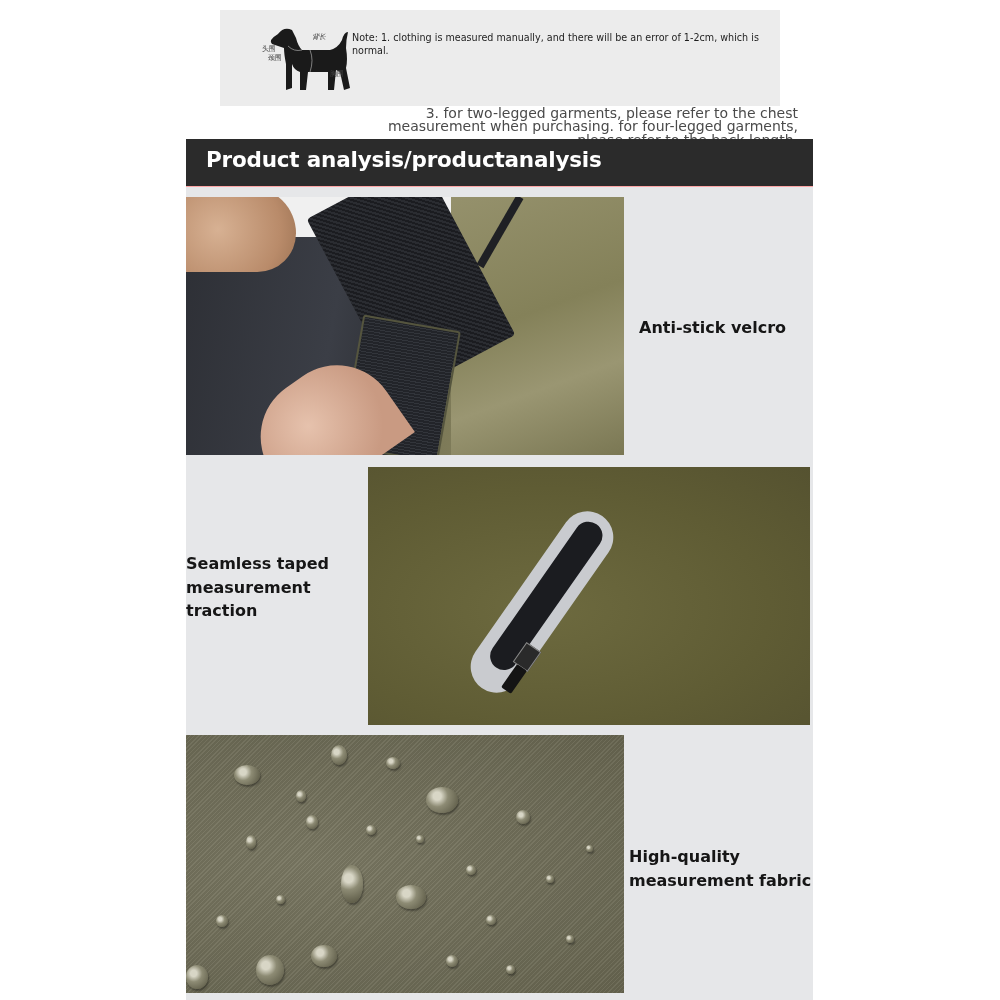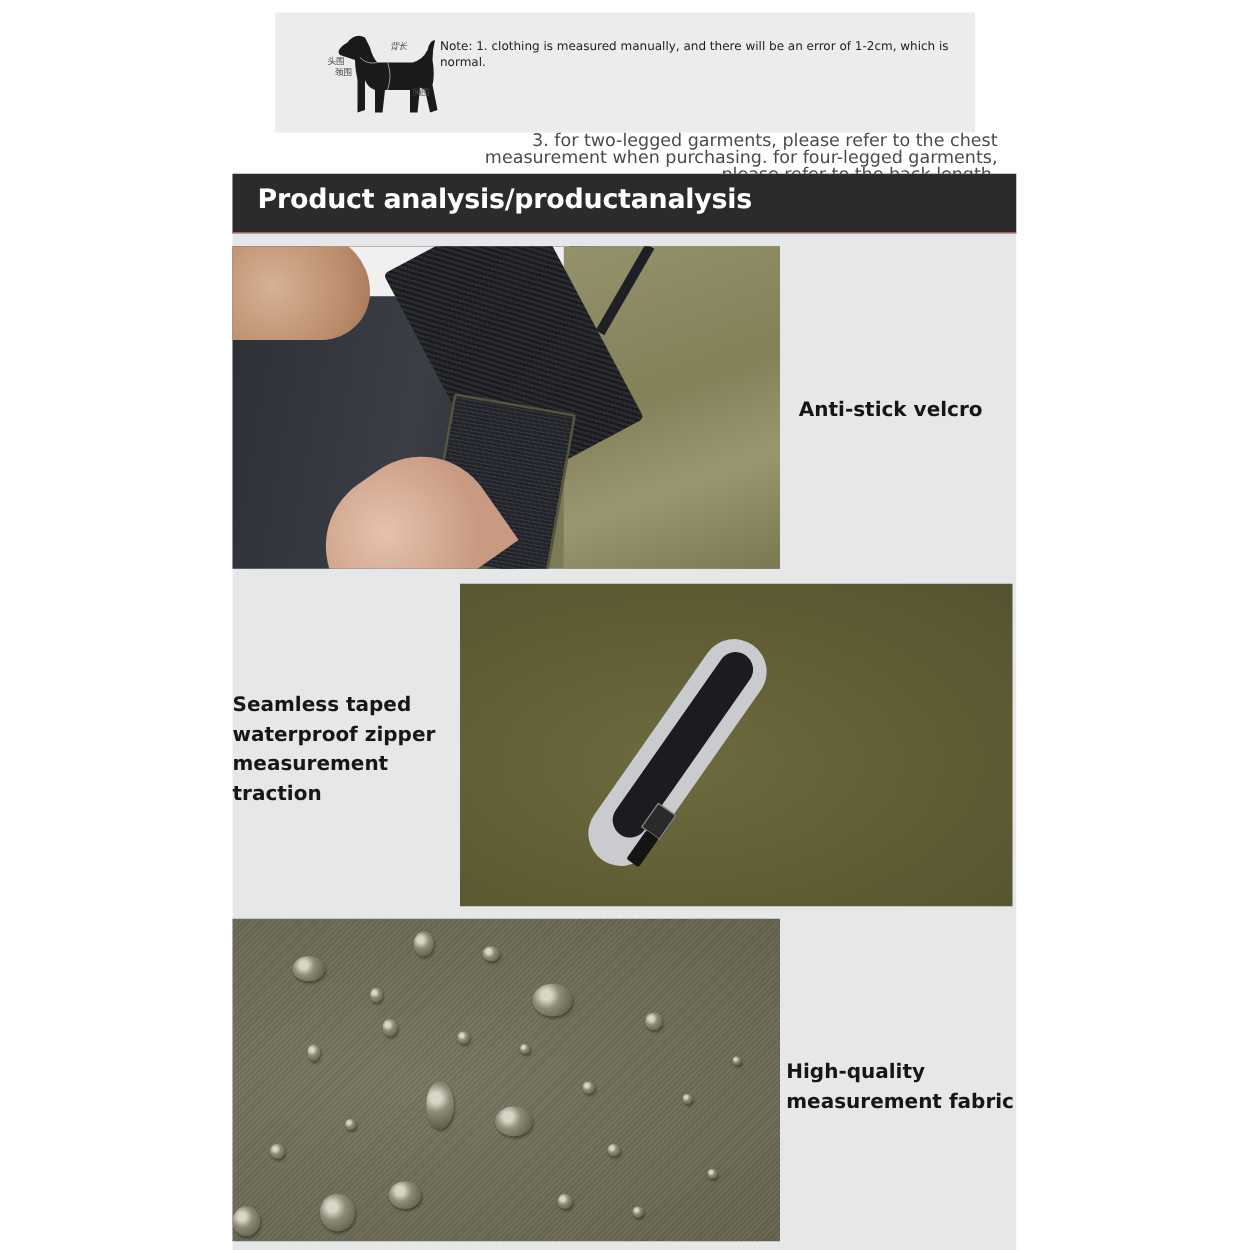--- a/index.html
+++ b/index.html
@@ -117,21 +117,20 @@
   <div class="zip"></div>
   <div class="strap"></div>
   <div class="tab"></div>
   <div class="thumb"></div>
   <div class="finger"></div>
 </div>
 <div class="caption" style="left:639px;top:316px;">Anti-stick velcro</div>
 
 <div class="caption" style="left:186px;top:552px;width:186px;text-align:left;">
   <div>Seamless taped</div>
-  <div>waterproof zipper</div>
   <div>measurement traction</div>
 </div>
 <div class="photo p2">
   <div class="tape"></div>
   <div class="slider"></div>
   <div class="pull"></div>
 </div>
 
 <div class="photo p3">
   <div class="drop" style="left:48px;top:30px;width:26px;height:20px;"></div>

